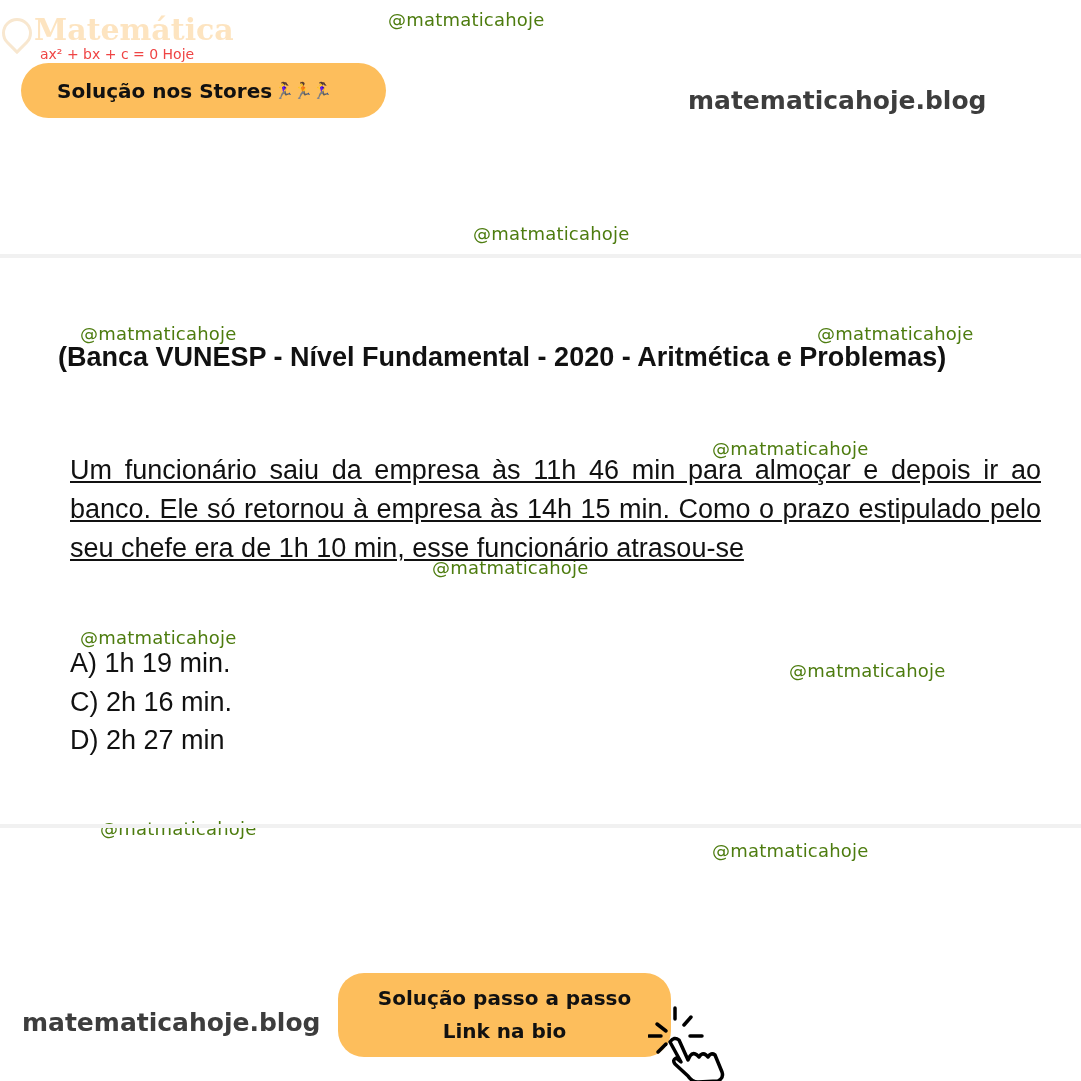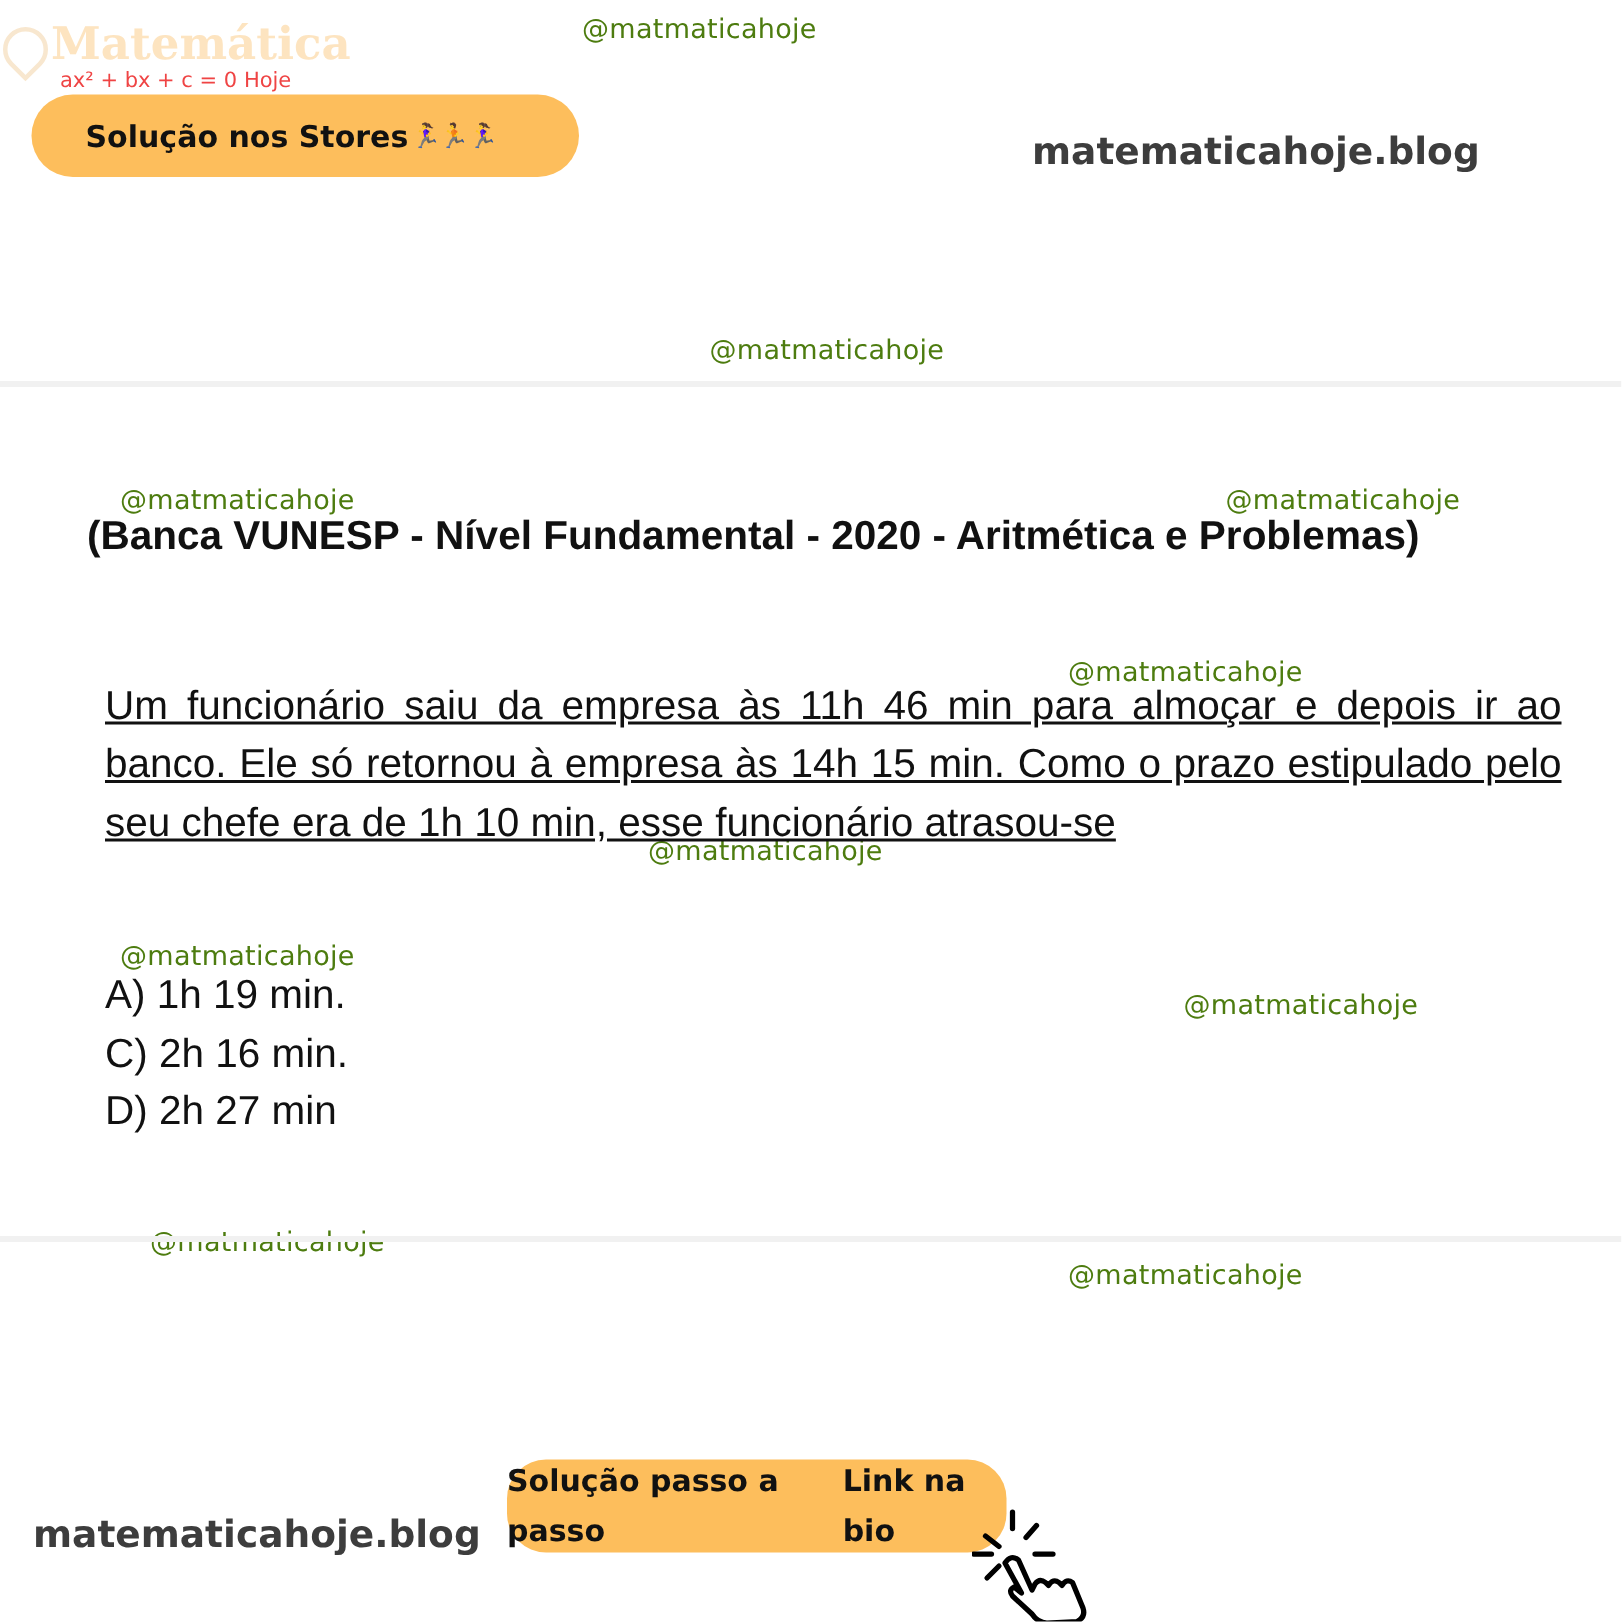--- a/index.html
+++ b/index.html
@@ -13,21 +13,21 @@
   .pill { position:absolute; background:#fdbe5c; border-radius:28px; display:flex; align-items:center; justify-content:center; font-family:"DejaVu Sans", sans-serif; font-weight:bold; color:#111; }
   .stores-pill { left:21px; top:63px; width:365px; height:55px; font-size:20px; justify-content:flex-start; padding-left:36px; box-sizing:border-box; }
   .runners { font-size:16px; margin-left:2px; letter-spacing:-1px; }
   .blog { position:absolute; font-family:"DejaVu Sans", sans-serif; font-weight:bold; color:#3d3d3d; white-space:nowrap; }
   .blog-top { left:688px; top:86px; font-size:25px; }
   .blog-bottom { left:22px; top:1008px; font-size:25px; }
   .question-title { position:absolute; left:58px; top:338px; width:971px; font-weight:bold; font-size:27px; line-height:39px; color:#111; text-align:justify; text-align-last:left; }
   .question-body { position:absolute; left:70px; top:451px; width:971px; font-size:27px; line-height:39px; color:#111; text-align:justify; text-align-last:left;text-decoration:underline; }
   .options { position:absolute; left:70px; top:644px; font-size:27px; line-height:38.5px; color:#111; }
   .option { white-space:nowrap; }
-  .solution-pill { left:338px; top:973px; width:333px; height:62px; border-radius:26px; flex-direction:row; font-size:20px; line-height:33px; }
+  .solution-pill { left:338px; top:973px; width:333px; height:84px; border-radius:26px; flex-direction:column; font-size:20px; line-height:33px; }
   .hand { position:absolute; left:648px; top:1002px; width:80px; height:80px; }
 </style>
 </head>
 <body>
 
 <div class="logo">
   <div class="logo-pin"></div>
   <span class="logo-title">Matemática</span>
   <span class="logo-sub">ax² + bx + c = 0 Hoje</span>
 </div>

